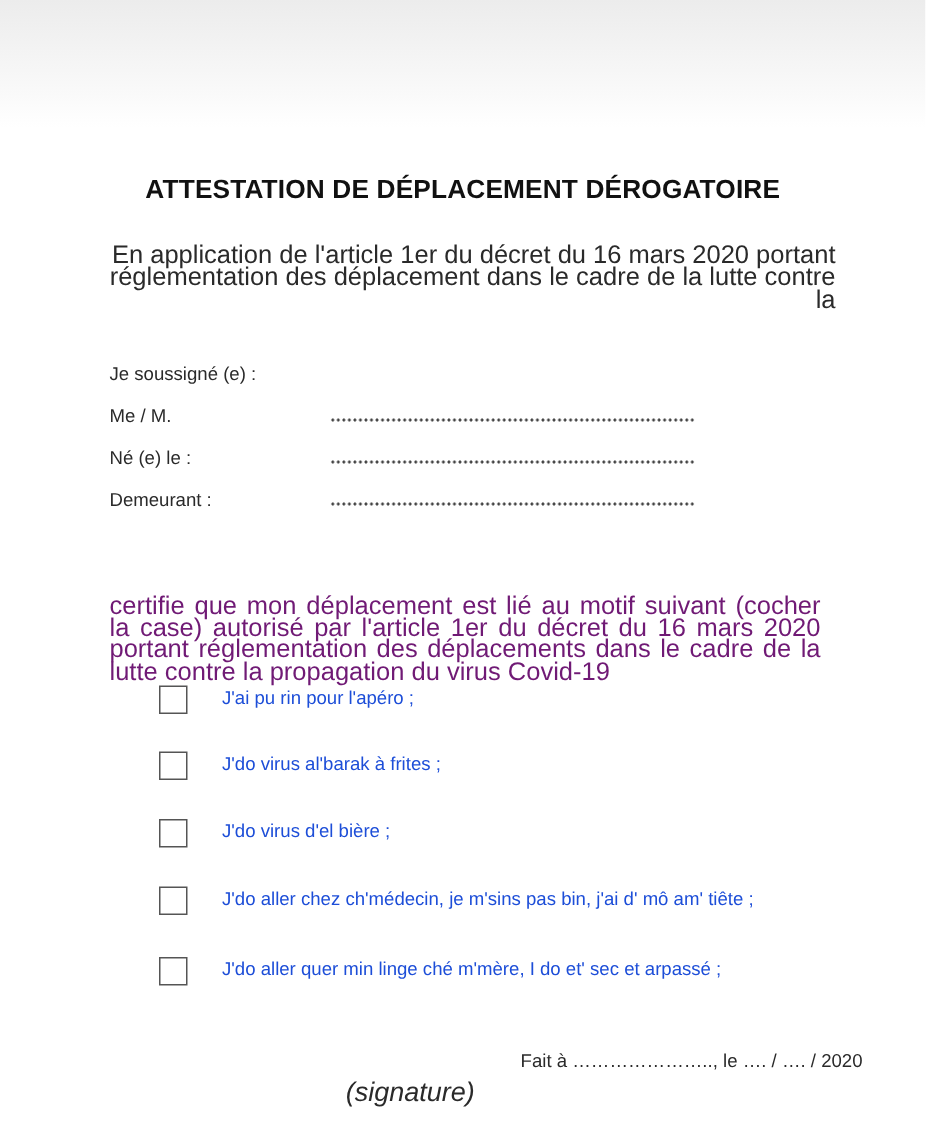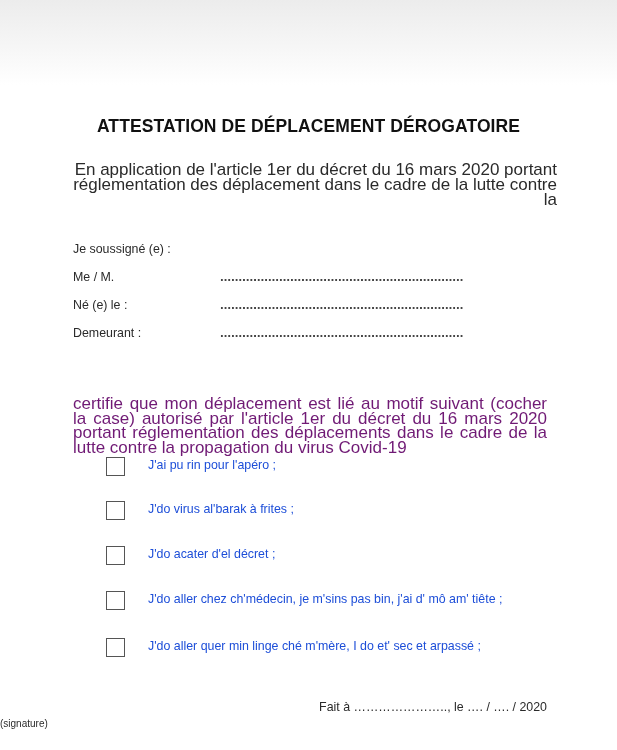--- a/index.html
+++ b/index.html
@@ -102,28 +102,30 @@
       color: #1d4ed8;
     }
     .fait {
       position: absolute;
       left: 0; width: 547px;
       top: 688px;
       text-align: right;
       font-size: 12.4px;
       color: #2a2a2a;
       white-space: nowrap;
+      padding-left: 28px;
     }
     .signature {
       position: absolute;
       left: 0; width: 547px;
       top: 706px;
-      text-align: left;
-      font-size: 10px;
+      text-align: center;
+      font-size: 18px;
       color: #2a2a2a;
+      font-style: italic;
     }
   </style>
 </head>
 <body>
 
 <div class="top-shade"></div>
 
 <div class="page">
 
   <div class="title">ATTESTATION DE DÉPLACEMENT DÉROGATOIRE</div>
@@ -159,21 +161,21 @@
     <span class="option-label">J'ai pu rin pour l'apéro ;</span>
   </div>
 
   <div class="option" style="top:489px;">
     <span class="checkbox"></span>
     <span class="option-label">J'do virus al'barak à frites ;</span>
   </div>
 
   <div class="option" style="top:534px;">
     <span class="checkbox"></span>
-    <span class="option-label">J'do acater d'el décret ;</span>
+    <span class="option-label">J'do virus d'el bière ;</span>
   </div>
 
   <div class="option" style="top:579px;">
     <span class="checkbox"></span>
     <span class="option-label">J'do aller chez ch'médecin, je m'sins pas bin, j'ai d' mô am' tiête ;</span>
   </div>
 
   <div class="option" style="top:626px;">
     <span class="checkbox"></span>
     <span class="option-label">J'do aller quer min linge ché m'mère, I do et' sec et arpassé ;</span>

